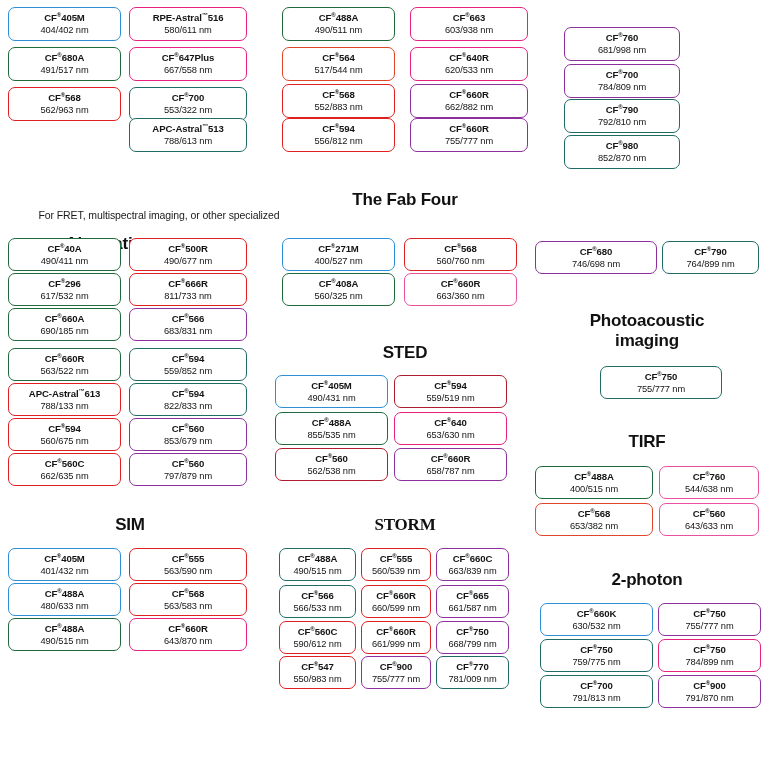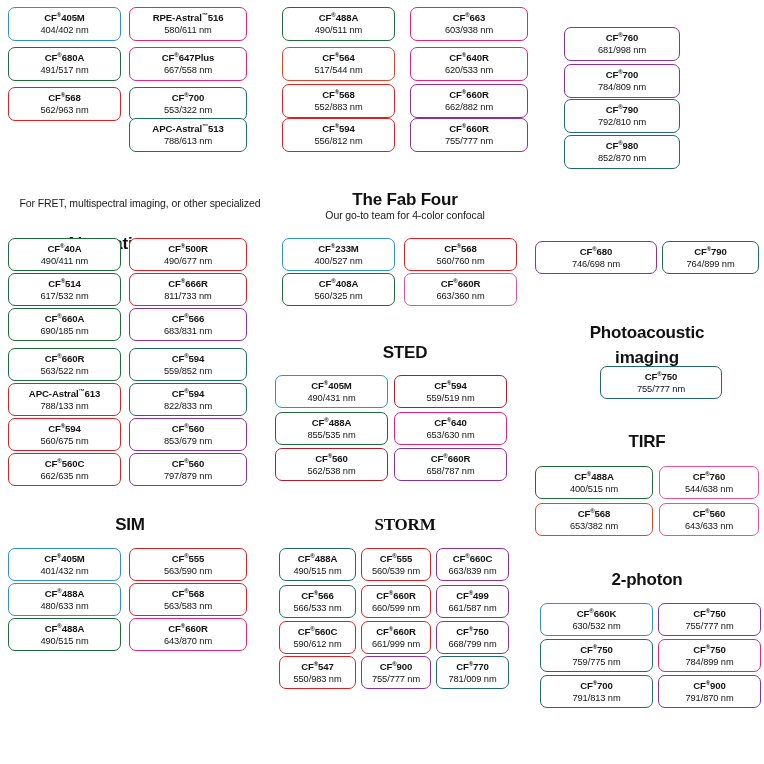--- a/index.html
+++ b/index.html
@@ -159,28 +159,28 @@
   <div class="chip" style="left: 564px; top: 99px; width: 116px; height: 34px; border-color: rgb(31, 107, 102);">
       <div class="nm-name"><span>CF</span><span class="sup">®</span><span>790</span></div>
       <div class="nm-spec">792/810 nm</div>
     </div>
   <div class="chip" style="left: 564px; top: 135px; width: 116px; height: 34px; border-color: rgb(31, 107, 102);">
       <div class="nm-name"><span>CF</span><span class="sup">®</span><span>980</span></div>
       <div class="nm-spec">852/870 nm</div>
     </div>
 
   <div class="section-title" style="left:0px; top:190px; width:280px;margin-top:44px;">Alternative spectra</div>
-  <div class="section-sub" style="left:0px; top:197px; width:280px;">For FRET, multispectral imaging, or other specialized</div>
+  <div class="section-sub" style="left:0px; top:209px; width:280px;padding-left:19px;">For FRET, multispectral imaging, or other specialized</div>
 
   <div class="chip" style="left: 8px; top: 238px; width: 113px; height: 33px; border-color: rgb(31, 107, 62);">
       <div class="nm-name"><span>CF</span><span class="sup">®</span><span>40A</span></div>
       <div class="nm-spec">490/411 nm</div>
     </div>
   <div class="chip" style="left: 8px; top: 273px; width: 113px; height: 33px; border-color: rgb(31, 107, 62);">
-      <div class="nm-name"><span>CF</span><span class="sup">®</span><span>514</span></div>
+      <div class="nm-name"><span>CF</span><span class="sup">®</span><span>296</span></div>
       <div class="nm-spec">617/532 nm</div>
     </div>
   <div class="chip" style="left: 8px; top: 308px; width: 113px; height: 33px; border-color: rgb(31, 107, 62);">
       <div class="nm-name"><span>CF</span><span class="sup">®</span><span>660A</span></div>
       <div class="nm-spec">690/185 nm</div>
     </div>
   <div class="chip" style="left: 8px; top: 348px; width: 113px; height: 33px; border-color: rgb(31, 107, 62);">
       <div class="nm-name"><span>CF</span><span class="sup">®</span><span>660R</span></div>
       <div class="nm-spec">563/522 nm</div>
     </div>
@@ -220,24 +220,23 @@
   <div class="chip" style="left: 129px; top: 418px; width: 118px; height: 33px; border-color: rgb(142, 47, 158);">
       <div class="nm-name"><span>CF</span><span class="sup">®</span><span>560</span></div>
       <div class="nm-spec">853/679 nm</div>
     </div>
   <div class="chip" style="left: 129px; top: 453px; width: 118px; height: 33px; border-color: rgb(142, 47, 158);">
       <div class="nm-name"><span>CF</span><span class="sup">®</span><span>560</span></div>
       <div class="nm-spec">797/879 nm</div>
     </div>
 
   <div class="section-title" style="left:280px; top:190px; width:250px;">The Fab Four</div>
-  <div class="section-sub" style="left:280px; top:209px; width:250px;">Our go-to team for 4-color confocal</div>
 
   <div class="chip" style="left: 282px; top: 238px; width: 113px; height: 33px; border-color: rgb(46, 143, 212);">
-      <div class="nm-name"><span>CF</span><span class="sup">®</span><span>233M</span></div>
+      <div class="nm-name"><span>CF</span><span class="sup">®</span><span>271M</span></div>
       <div class="nm-spec">400/527 nm</div>
     </div>
   <div class="chip" style="left: 282px; top: 273px; width: 113px; height: 33px; border-color: rgb(31, 107, 62);">
       <div class="nm-name"><span>CF</span><span class="sup">®</span><span>408A</span></div>
       <div class="nm-spec">560/325 nm</div>
     </div>
   <div class="chip" style="left: 404px; top: 238px; width: 113px; height: 33px; border-color: rgb(224, 32, 32);">
       <div class="nm-name"><span>CF</span><span class="sup">®</span><span>568</span></div>
       <div class="nm-spec">560/760 nm</div>
     </div>
@@ -334,43 +333,43 @@
   <div class="chip" style="left: 361px; top: 656px; width: 70px; height: 33px; border-color: rgb(142, 47, 158);">
       <div class="nm-name"><span>CF</span><span class="sup">®</span><span>900</span></div>
       <div class="nm-spec">755/777 nm</div>
     </div>
 
   <div class="chip" style="left: 436px; top: 548px; width: 73px; height: 33px; border-color: rgb(142, 47, 158);">
       <div class="nm-name"><span>CF</span><span class="sup">®</span><span>660C</span></div>
       <div class="nm-spec">663/839 nm</div>
     </div>
   <div class="chip" style="left: 436px; top: 585px; width: 73px; height: 33px; border-color: rgb(142, 47, 158);">
-      <div class="nm-name"><span>CF</span><span class="sup">®</span><span>499</span></div>
+      <div class="nm-name"><span>CF</span><span class="sup">®</span><span>665</span></div>
       <div class="nm-spec">661/587 nm</div>
     </div>
   <div class="chip" style="left: 436px; top: 621px; width: 73px; height: 33px; border-color: rgb(142, 47, 158);">
       <div class="nm-name"><span>CF</span><span class="sup">®</span><span>750</span></div>
       <div class="nm-spec">668/799 nm</div>
     </div>
   <div class="chip" style="left: 436px; top: 656px; width: 73px; height: 33px; border-color: rgb(31, 107, 102);">
       <div class="nm-name"><span>CF</span><span class="sup">®</span><span>770</span></div>
       <div class="nm-spec">781/009 nm</div>
     </div>
 
   <div class="chip" style="left: 535px; top: 241px; width: 122px; height: 33px; border-color: rgb(142, 47, 158);">
       <div class="nm-name"><span>CF</span><span class="sup">®</span><span>680</span></div>
       <div class="nm-spec">746/698 nm</div>
     </div>
   <div class="chip" style="left: 662px; top: 241px; width: 97px; height: 33px; border-color: rgb(31, 107, 102);">
       <div class="nm-name"><span>CF</span><span class="sup">®</span><span>790</span></div>
       <div class="nm-spec">764/899 nm</div>
     </div>
 
-  <div class="section-title" style="left:530px; top:311px; width:234px;margin-top:12px;">Photoacoustic</div>
-  <div class="section-title" style="left:530px; top:348px; width:234px;">imaging</div>
+  <div class="section-title" style="left:530px; top:311px; width:234px;">Photoacoustic</div>
+  <div class="section-title" style="left:530px; top:331px; width:234px;">imaging</div>
 
   <div class="chip" style="left: 600px; top: 366px; width: 122px; height: 33px; border-color: rgb(31, 107, 102);">
       <div class="nm-name"><span>CF</span><span class="sup">®</span><span>750</span></div>
       <div class="nm-spec">755/777 nm</div>
     </div>
 
   <div class="section-title" style="left:530px; top:432px; width:234px;">TIRF</div>
 
   <div class="chip" style="left: 535px; top: 466px; width: 118px; height: 33px; border-color: rgb(31, 107, 62);">
       <div class="nm-name"><span>CF</span><span class="sup">®</span><span>488A</span></div>

